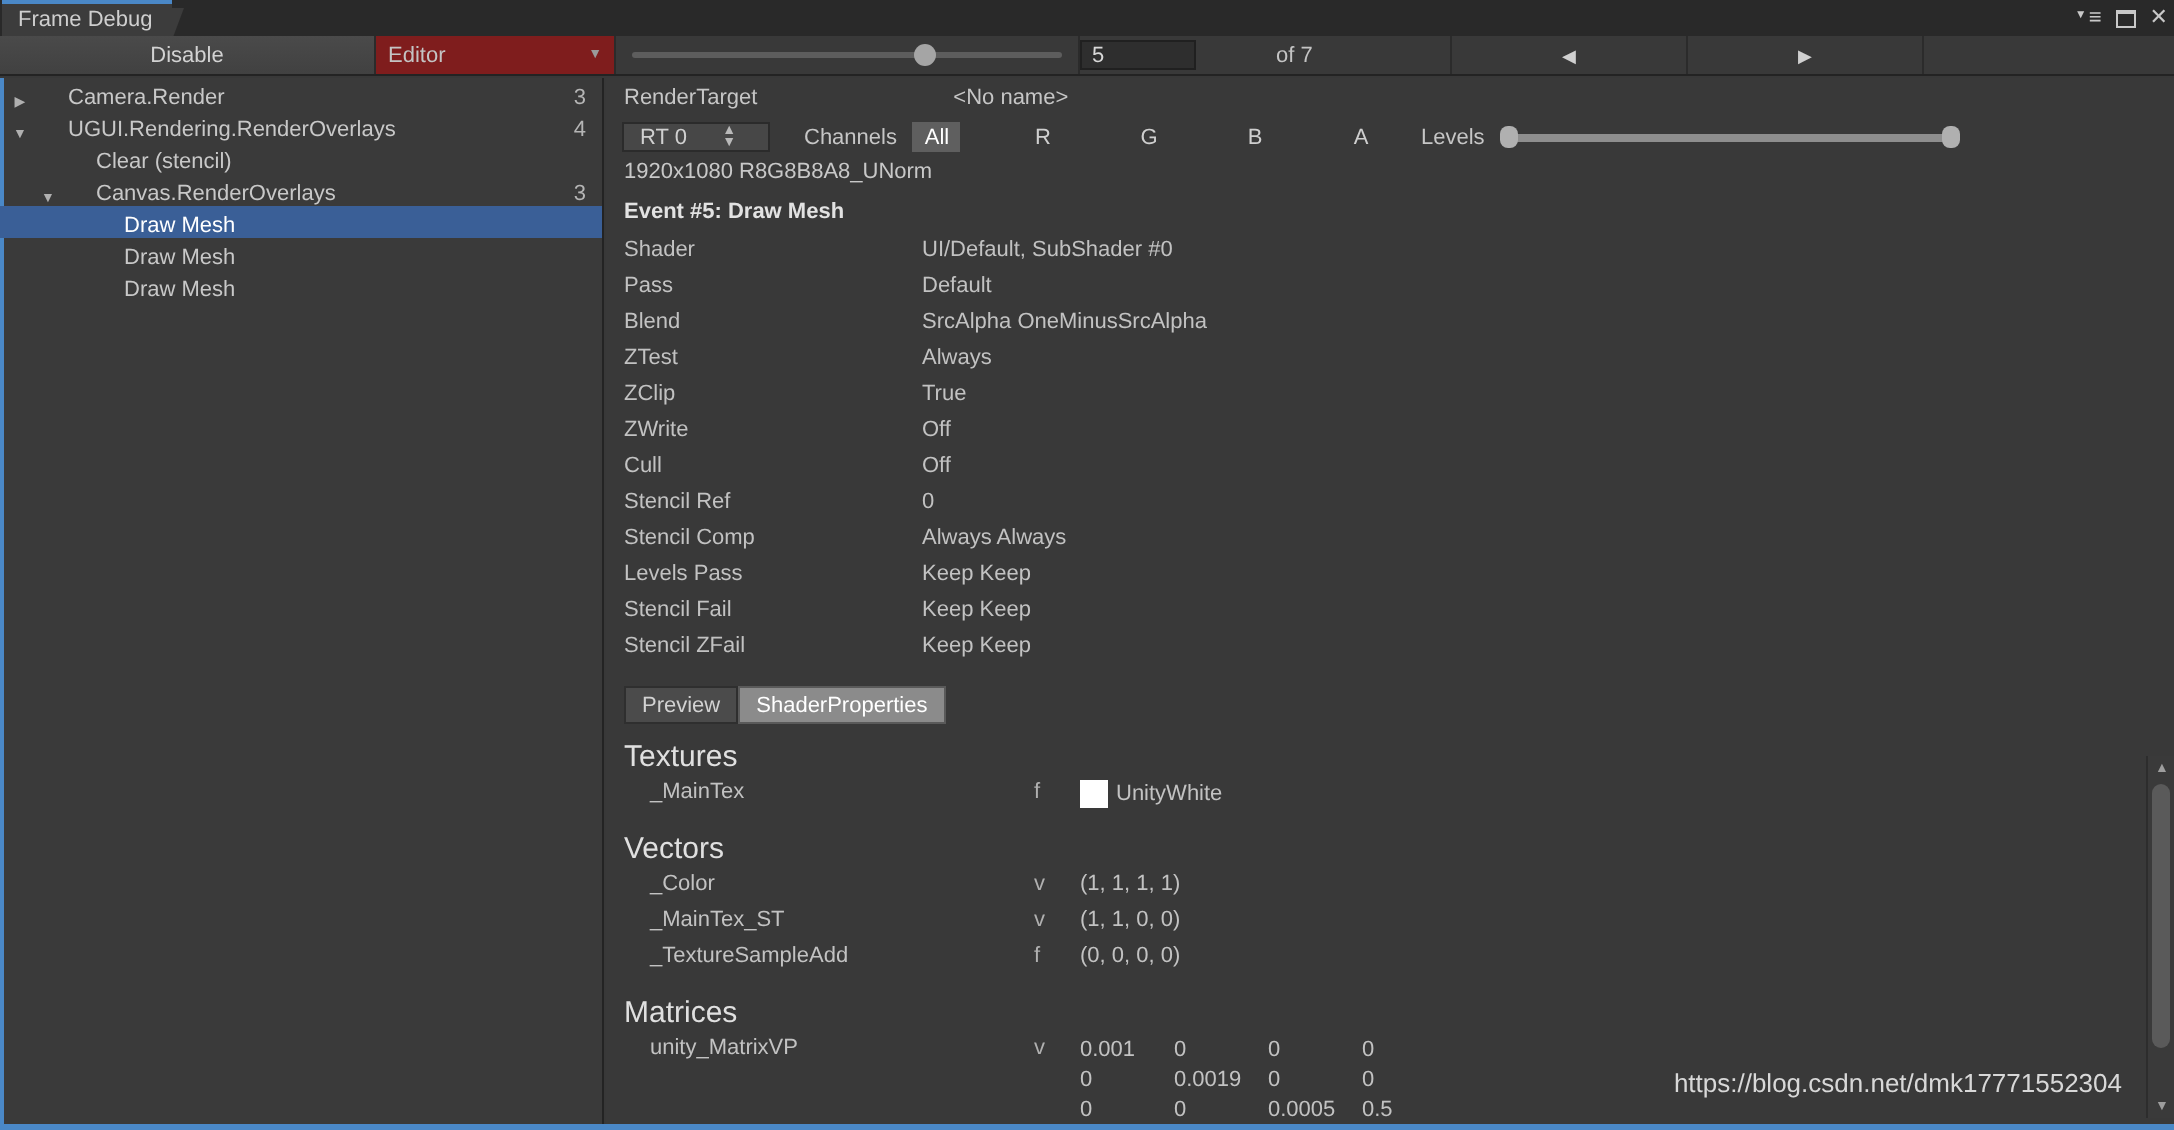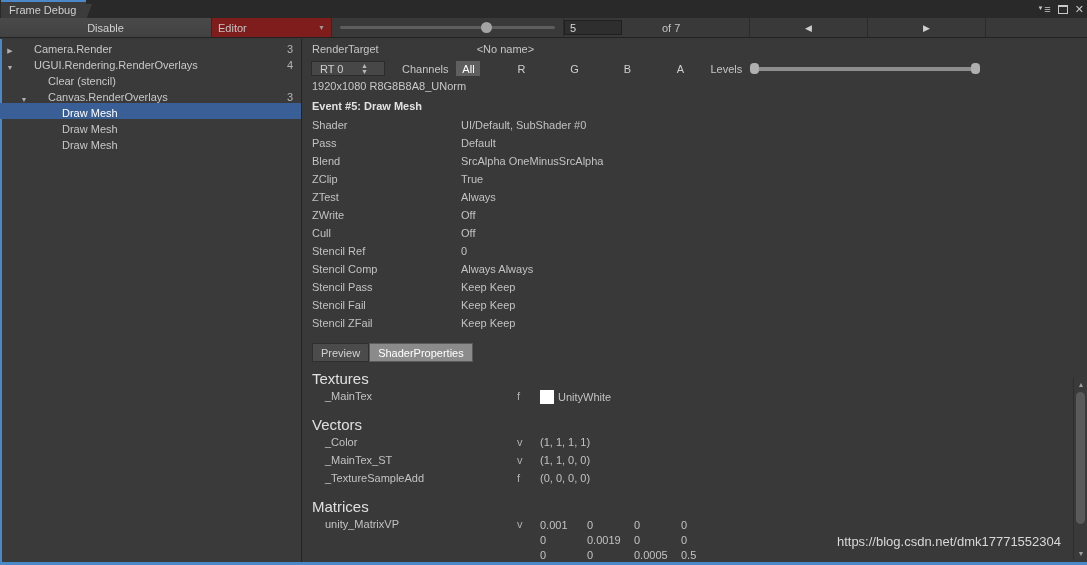--- a/index.html
+++ b/index.html
@@ -45,21 +45,21 @@
   }
 
   
   .toolbar {
     position: absolute; left: 0; top: 18px; width: 1087px; height: 20px;
     background: #393939; border-bottom: 1px solid #232323;
     display: flex; align-items: stretch;
   }
   .tb-cell { border-right: 1px solid #2b2b2b; display: flex; align-items: center; }
   .btn-disable {
-    width: 212px; justify-content: center;
+    width: 188px; justify-content: center;
     background: linear-gradient(#4a4a4a, #414141);
     color: #d2d2d2; font-size: 11px;
   }
   .dd-editor {
     width: 120px; padding: 0 6px; justify-content: space-between;
     background: #7f1d1d; color: #c4c4c4;
   }
   .dd-editor .car { font-size: 7px; color: #9a9a9a; }
   .slider-cell { width: 232px; padding: 0 8px; }
   .slider-track {
@@ -323,45 +323,45 @@
         </div>
         <div class="prop-row">
           <span class="prop-key">Pass</span>
           <span class="prop-val">Default</span>
         </div>
         <div class="prop-row">
           <span class="prop-key">Blend</span>
           <span class="prop-val">SrcAlpha OneMinusSrcAlpha</span>
         </div>
         <div class="prop-row">
+          <span class="prop-key">ZTest</span>
+          <span class="prop-val">Always</span>
+        </div>
+        <div class="prop-row">
           <span class="prop-key">ZClip</span>
           <span class="prop-val">True</span>
         </div>
         <div class="prop-row">
-          <span class="prop-key">ZTest</span>
-          <span class="prop-val">Always</span>
-        </div>
-        <div class="prop-row">
           <span class="prop-key">ZWrite</span>
           <span class="prop-val">Off</span>
         </div>
         <div class="prop-row">
           <span class="prop-key">Cull</span>
           <span class="prop-val">Off</span>
         </div>
         <div class="prop-row">
           <span class="prop-key">Stencil Ref</span>
           <span class="prop-val">0</span>
         </div>
         <div class="prop-row">
           <span class="prop-key">Stencil Comp</span>
           <span class="prop-val">Always Always</span>
         </div>
         <div class="prop-row">
-          <span class="prop-key">Stencil Pass</span>
+          <span class="prop-key">Levels Pass</span>
           <span class="prop-val">Keep Keep</span>
         </div>
         <div class="prop-row">
           <span class="prop-key">Stencil Fail</span>
           <span class="prop-val">Keep Keep</span>
         </div>
         <div class="prop-row">
           <span class="prop-key">Stencil ZFail</span>
           <span class="prop-val">Keep Keep</span>
         </div>

